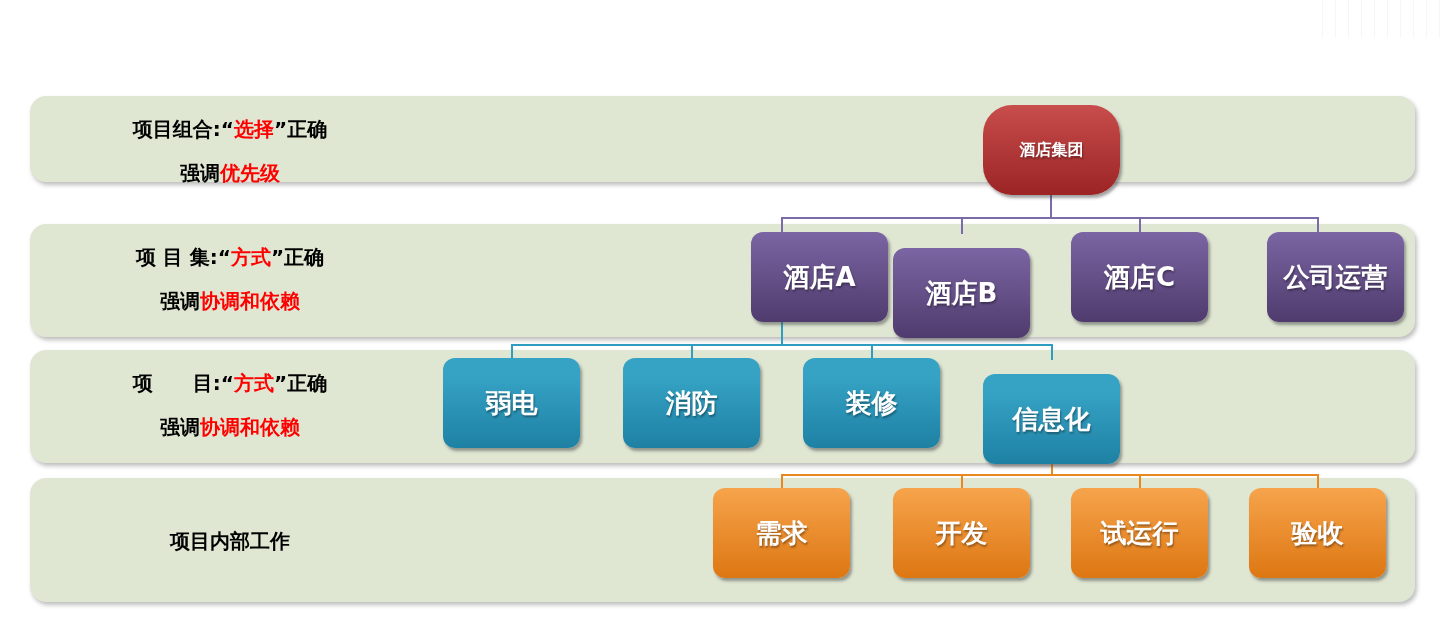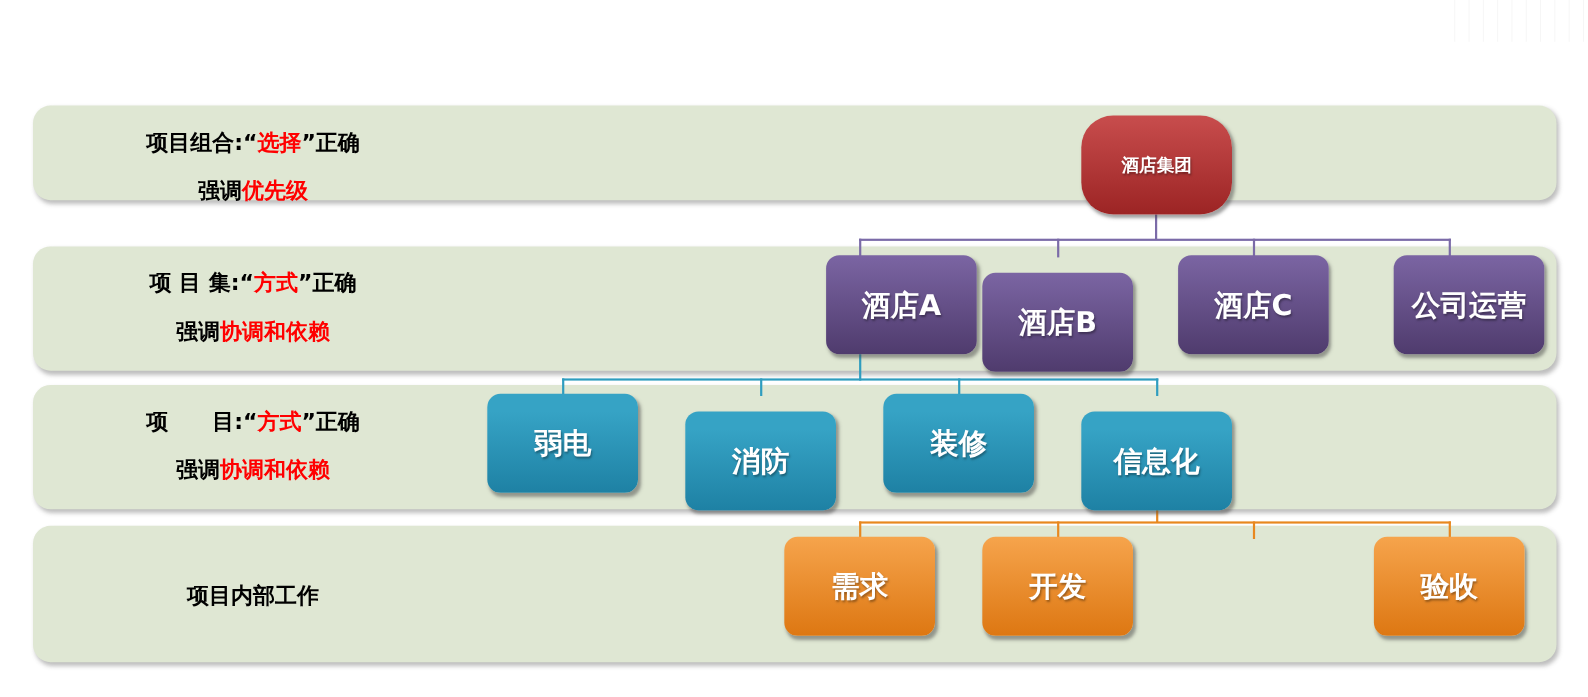--- a/index.html
+++ b/index.html
@@ -108,21 +108,22 @@
   <div class="conn orange" style="left:1317px;top:474px;width:2px;height:16px;"></div>
 
   <div class="node red" style="left:983px;top:105px;">酒店集团</div>
 
   <div class="node purple" style="left:711px;top:232px;margin-left:40px;">酒店A</div>
   <div class="node purple" style="left:893px;top:248px;">酒店B</div>
   <div class="node purple" style="left:1071px;top:232px;">酒店C</div>
   <div class="node purple" style="left:1249px;top:232px;margin-left:18px;">公司运营</div>
 
   <div class="node teal" style="left:443px;top:358px;">弱电</div>
-  <div class="node teal" style="left:623px;top:374px;text-align:center;">消防</div>
+  <div class="node teal" style="left:623px;top:358px;text-align:center;">消防</div>
   <div class="node teal" style="left:803px;top:358px;">装修</div>
   <div class="node teal" style="left:983px;top:358px;margin-top:16px;">信息化</div>
 
   <div class="node orange" style="left:713px;top:488px;">需求</div>
   <div class="node orange" style="left:893px;top:488px;">开发</div>
+  <div class="node orange" style="left:1071px;top:488px;">试运行</div>
   <div class="node orange" style="left:1249px;top:488px;">验收</div>
 
 </div>
 
 </body></html>

